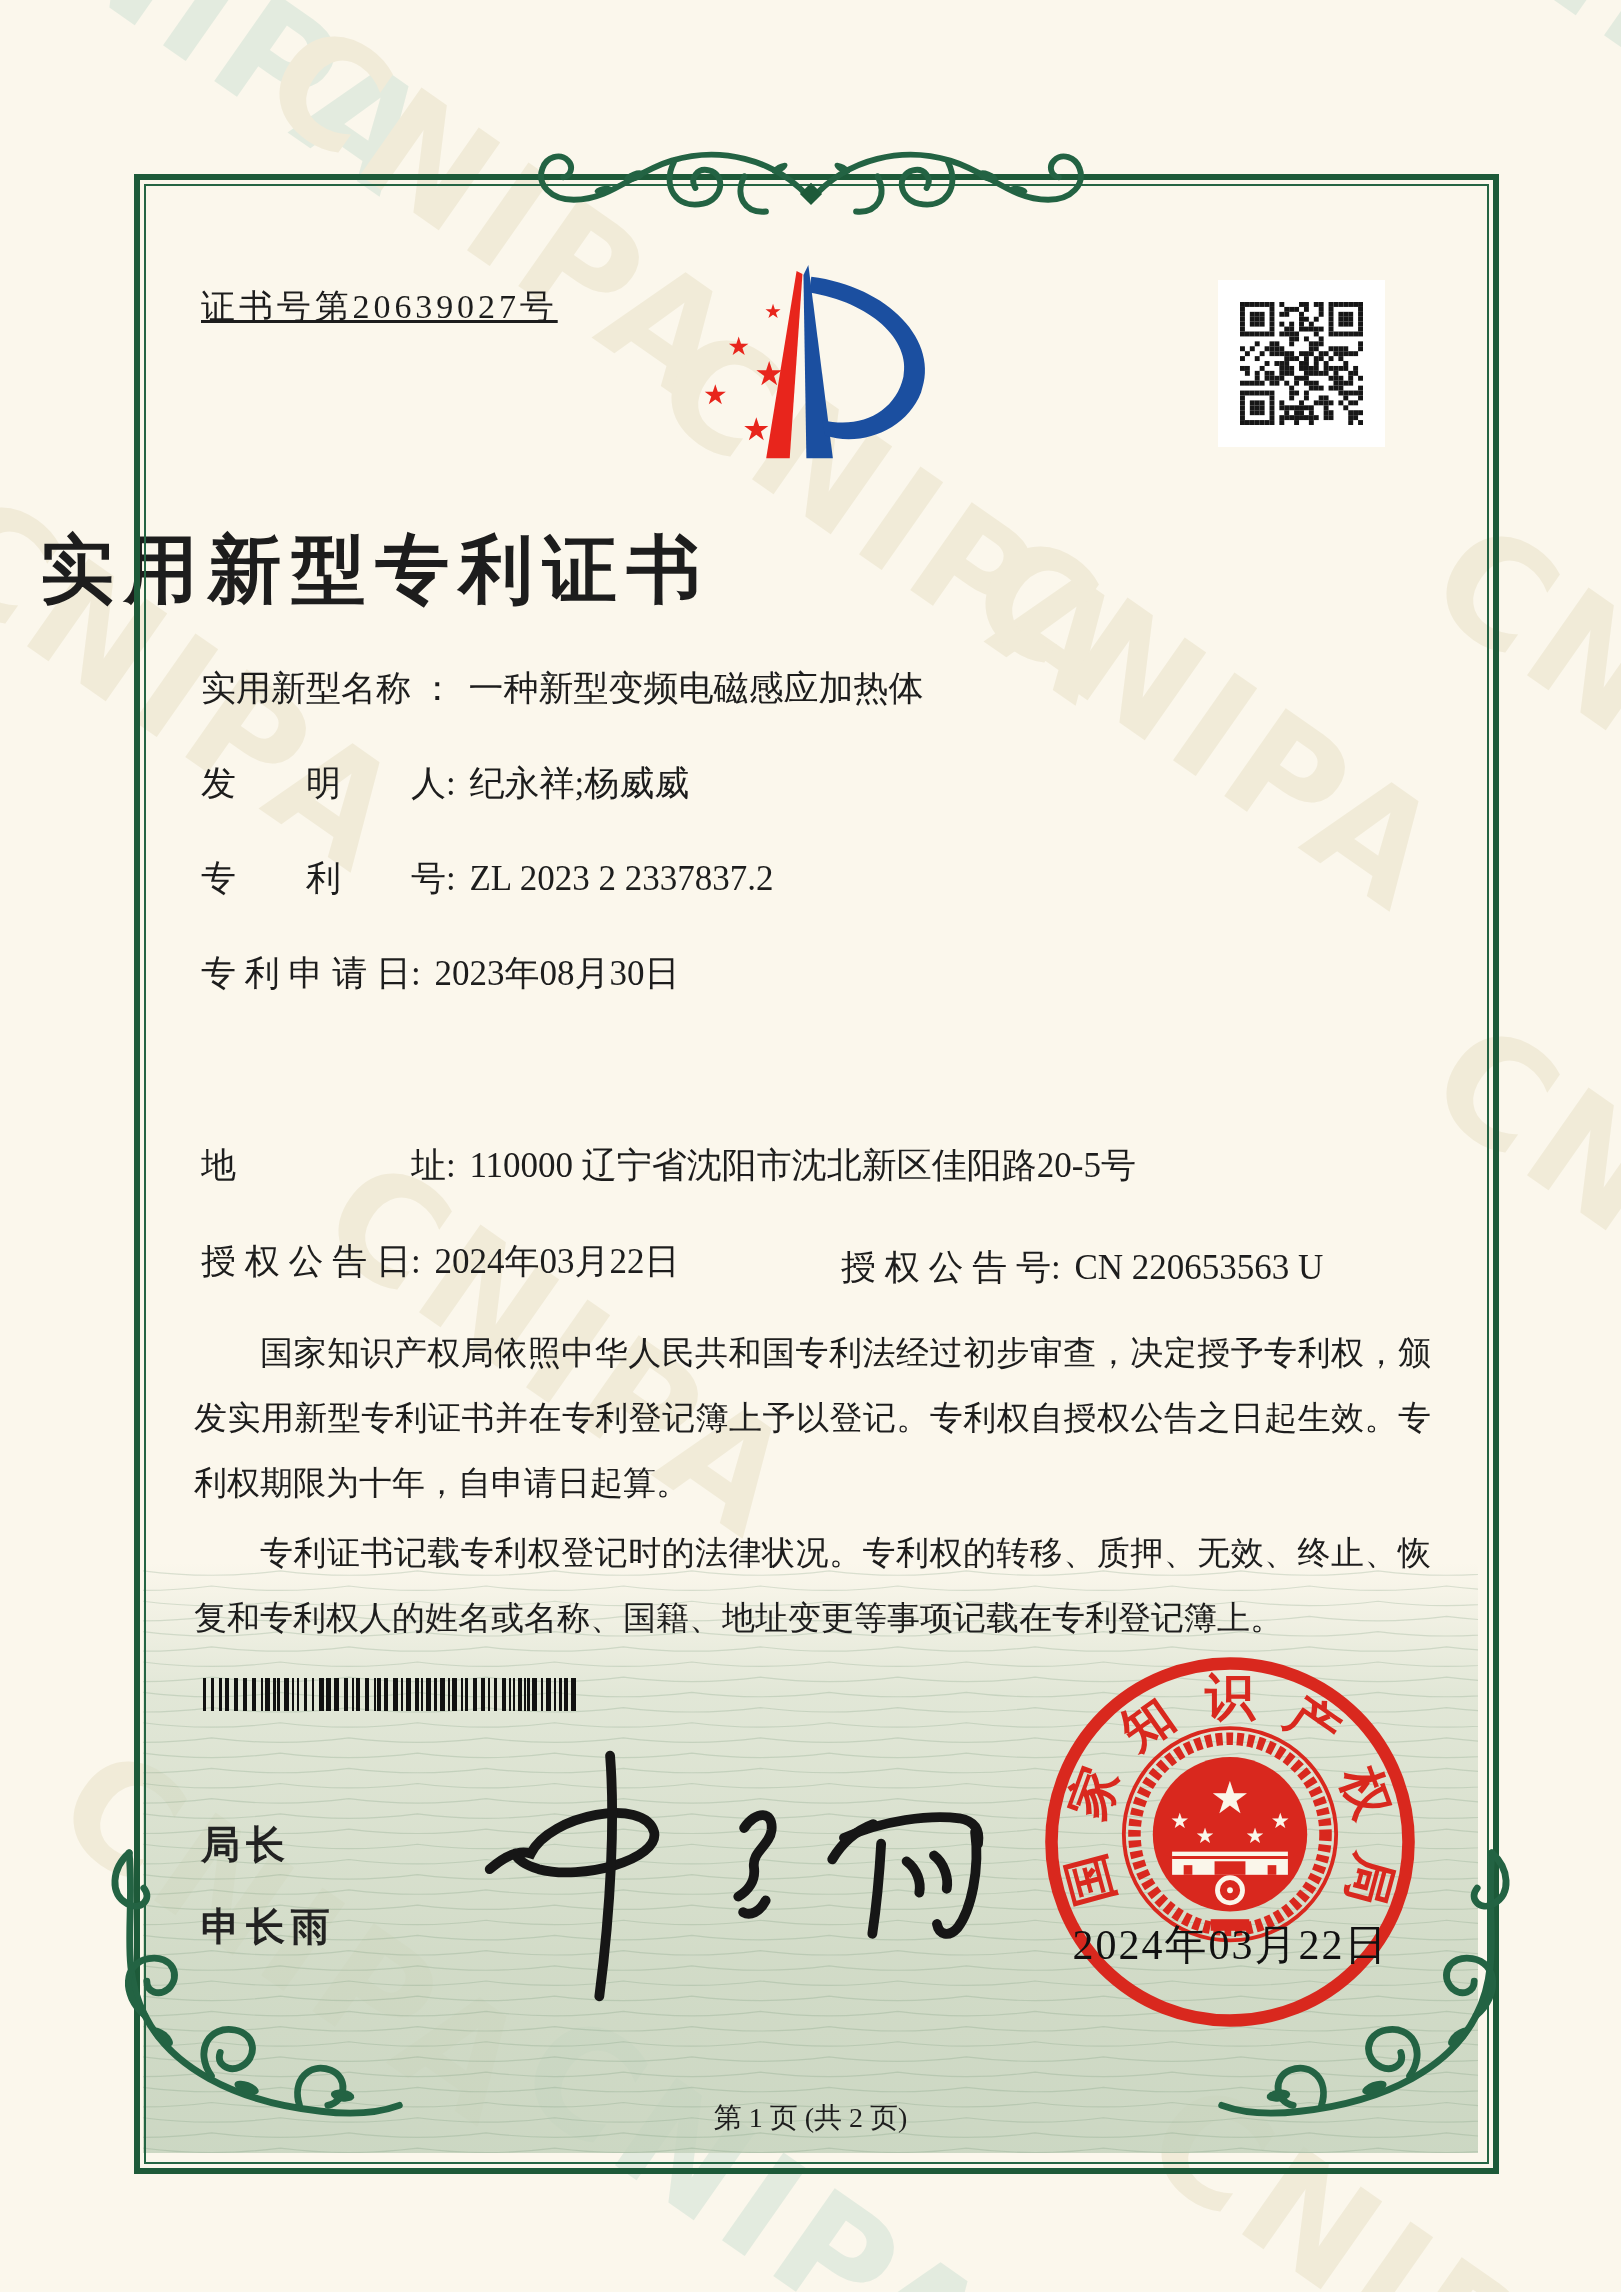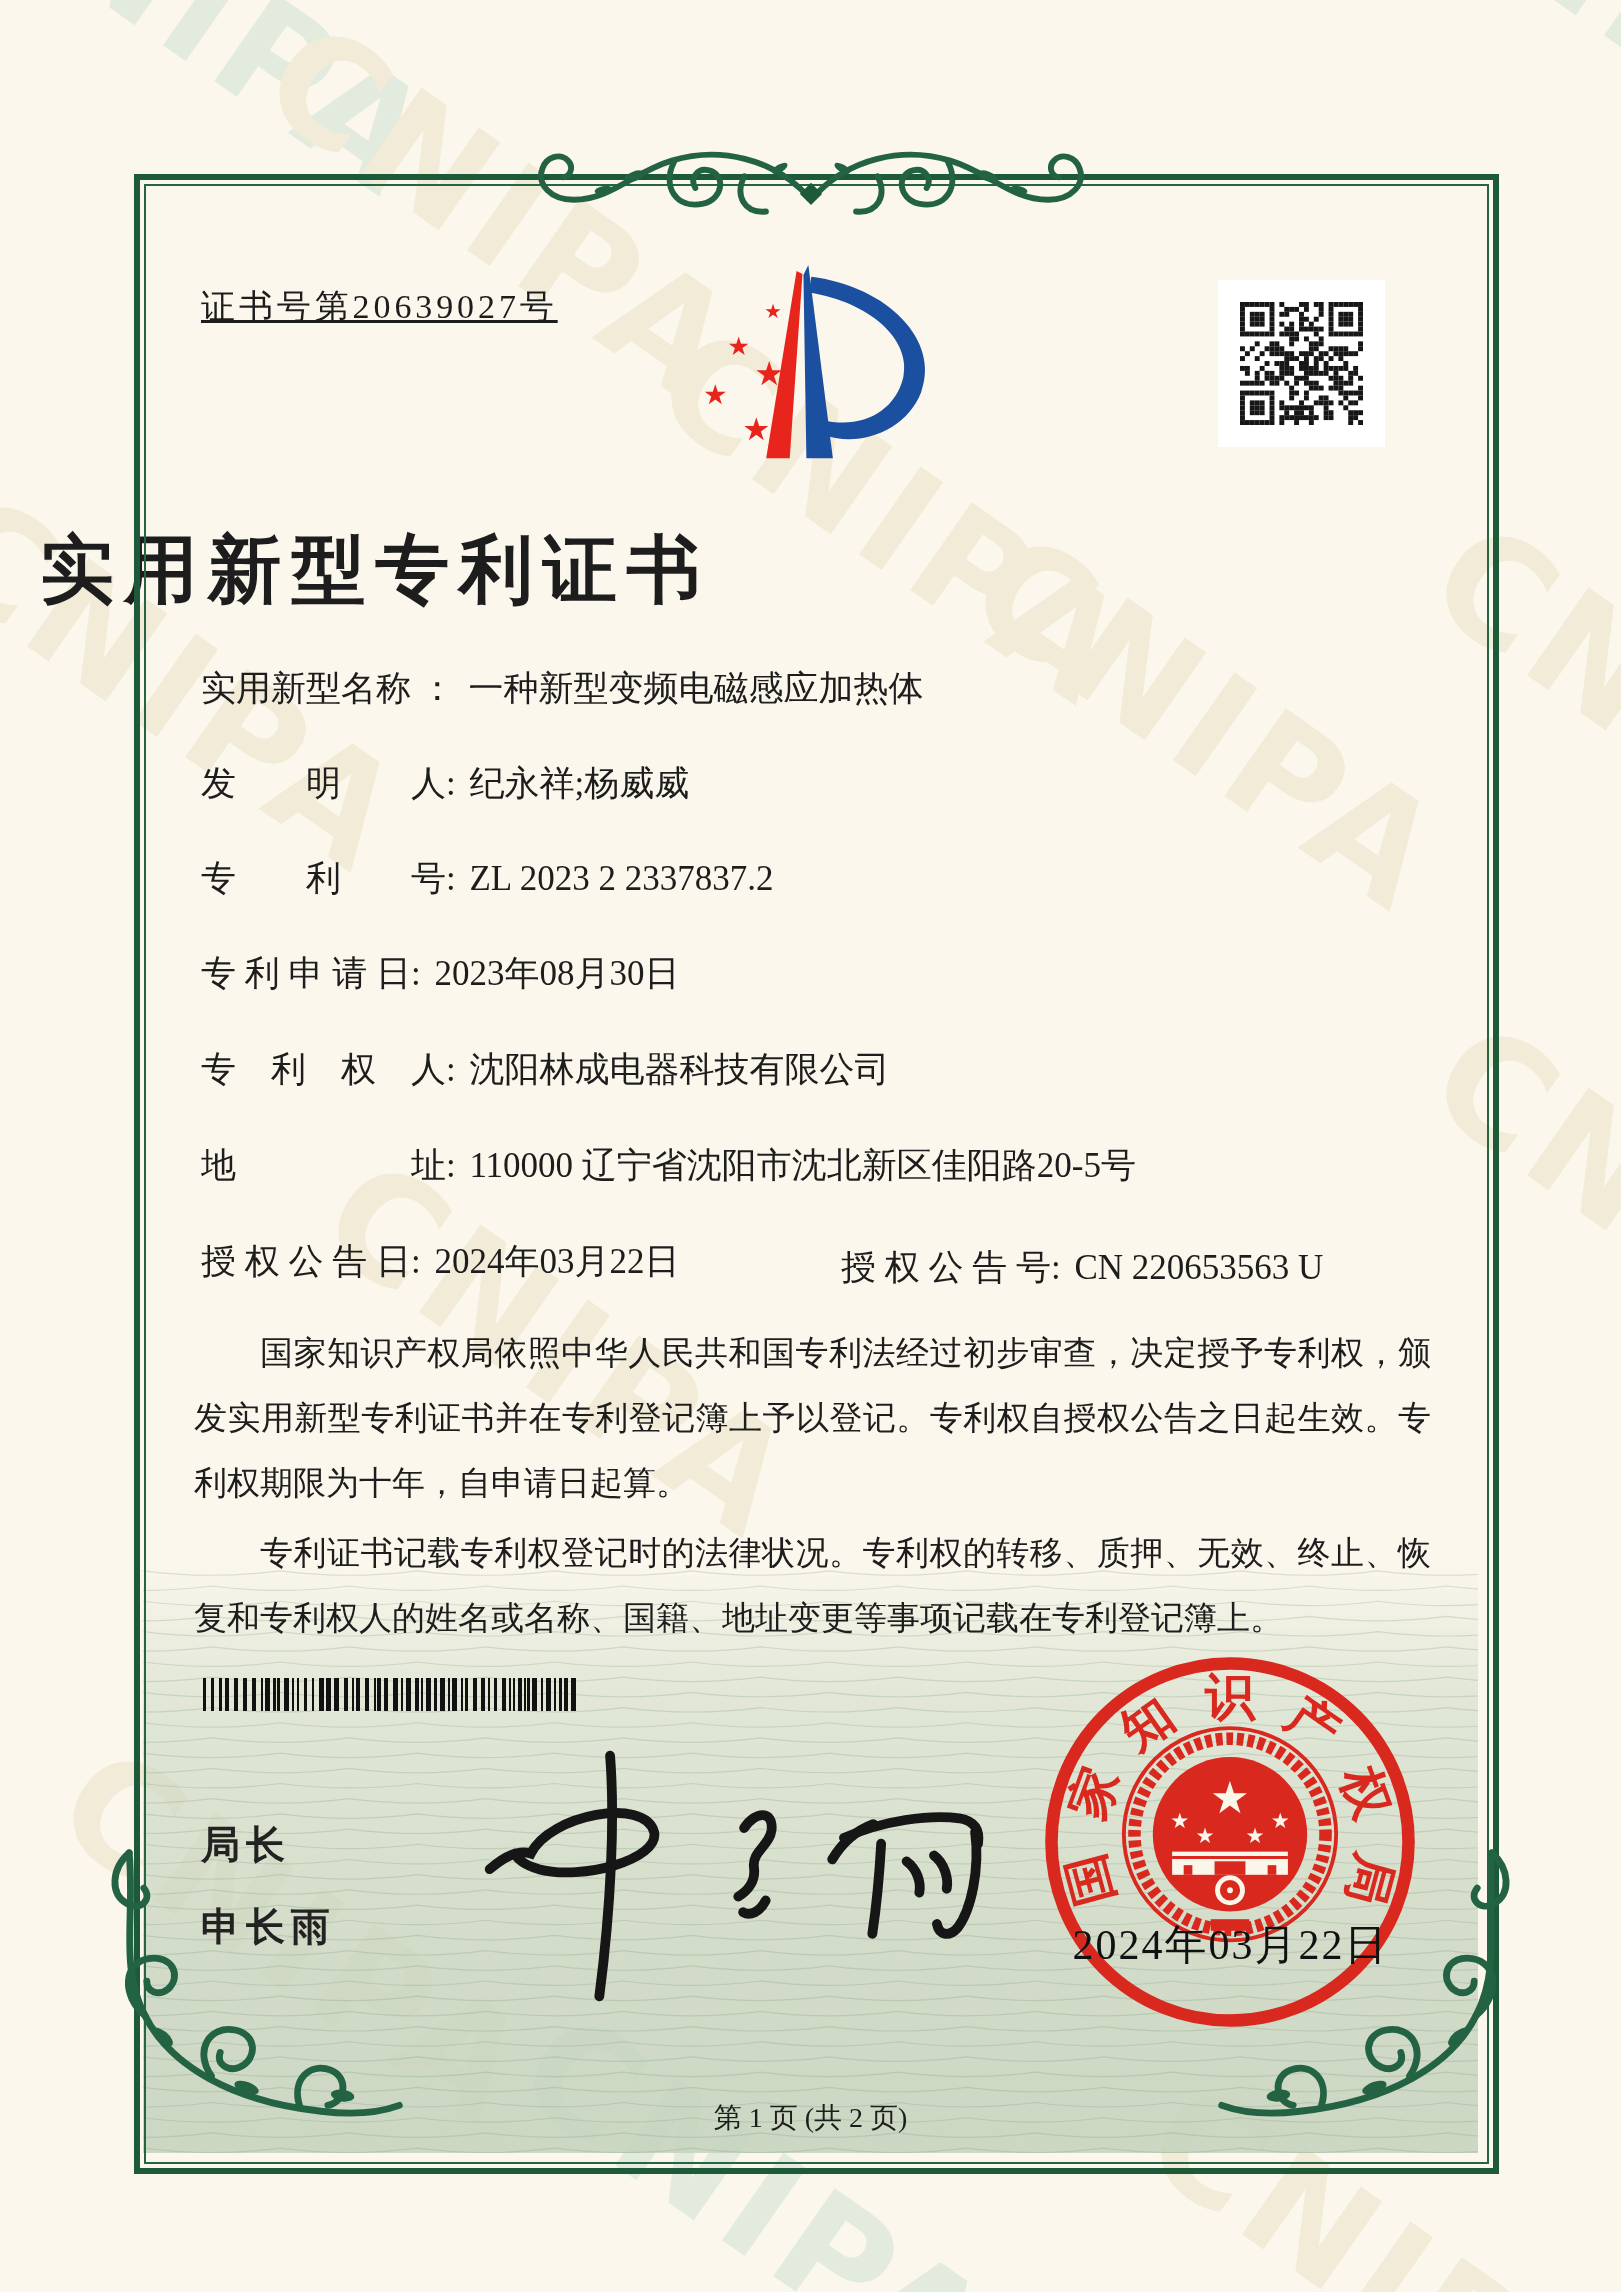--- a/index.html
+++ b/index.html
@@ -471,21 +471,20 @@
         <rect x="120" y="120" width="5" height="5" fill="#161616"></rect>
       </svg>
   </div>
 
   <div class="title">实用新型专利证书</div>
 
   <div class="row" style="top:665px"><span class="lab">实用新型名称 ：</span><span class="val">一种新型变频电磁感应加热体</span></div>
   <div class="row" style="top:760px"><span class="lab">发　　明　　人:</span><span class="val">纪永祥;杨威威</span></div>
   <div class="row" style="top:855px"><span class="lab">专　　利　　号:</span><span class="val">ZL 2023 2 2337837.2</span></div>
   <div class="row" style="top:950px"><span class="lab">专 利 申 请 日:</span><span class="val">2023年08月30日</span></div>
-  <div class="row" style="top:1046px"><span class="lab">专　利　权　人:</span><span class="val">沈阳林成电器科技有限公司</span></div>
   <div class="row" style="top:1142px"><span class="lab">地　　　　　址:</span><span class="val">110000 辽宁省沈阳市沈北新区佳阳路20-5号</span></div>
   <div class="row" style="top:1238px"><span class="lab">授 权 公 告 日:</span><span class="val">2024年03月22日</span></div>
   <div class="row" style="top:1244px;left:841px"><span class="lab">授 权 公 告 号:</span><span class="val">CN 220653563 U</span></div>
 
   <div class="legal" style="top:1321px">国家知识产权局依照中华人民共和国专利法经过初步审查，决定授予专利权，颁发实用新型专利证书并在专利登记簿上予以登记。专利权自授权公告之日起生效。专利权期限为十年，自申请日起算。</div>
   <div class="legal" style="top:1521px">专利证书记载专利权登记时的法律状况。专利权的转移、质押、无效、终止、恢复和专利权人的姓名或名称、国籍、地址变更等事项记载在专利登记簿上。</div>
 
   <div class="barcode" id="barcode">
       <i style="position: absolute; top: 0px; bottom: 0px; background: rgb(17, 17, 17); left: 0px; width: 2.9px;"></i>
       <i style="position: absolute; top: 0px; bottom: 0px; background: rgb(17, 17, 17); left: 7.8px; width: 2.9px;"></i>

